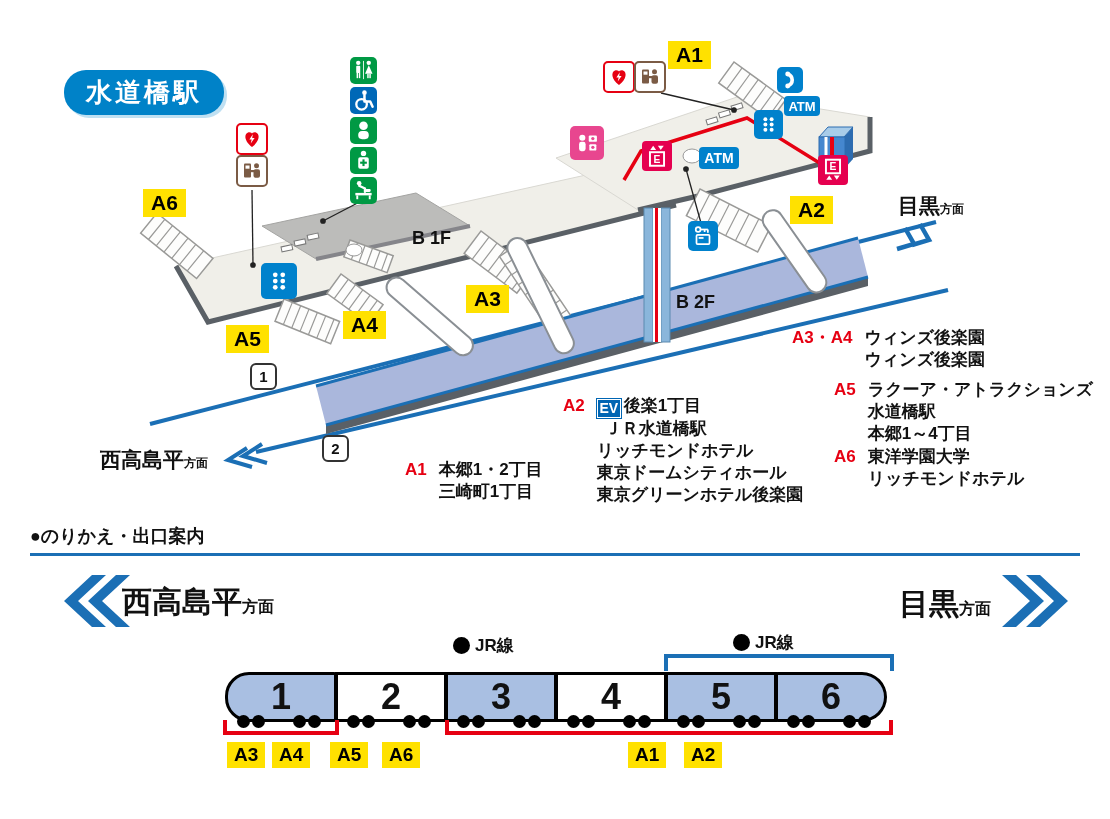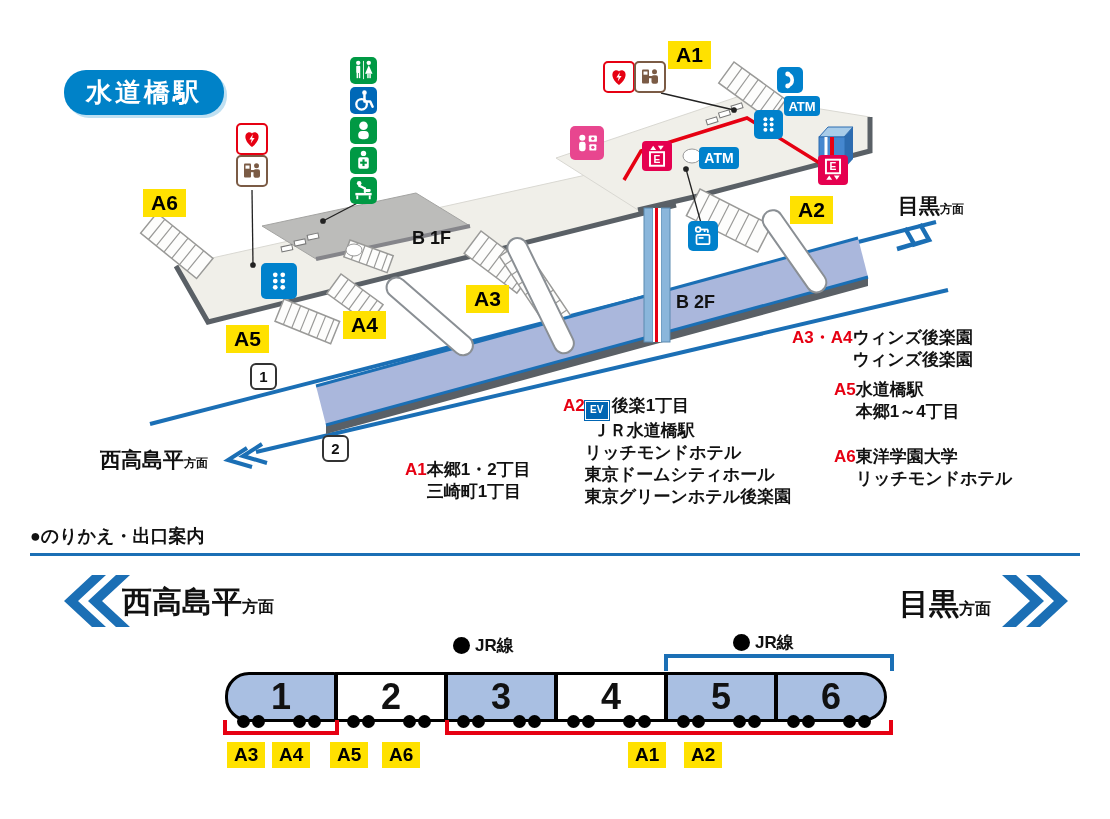--- a/index.html
+++ b/index.html
@@ -34,26 +34,26 @@
   .icn.blue{background:#0081cc;}
   .icn.wc{background:#0068b7;}
   .icn.pink{background:#e8468f;}
   .icn.aed{background:#fff;border:2px solid #e60012;}
   .icn.fare{background:#fff;border:2px solid #7b5b45;}
   .icn.elev{background:#e5004f;border-radius:4px;}
   .atmbadge{position:absolute;background:#0081cc;color:#fff;font-weight:bold;
             border-radius:4px;display:flex;align-items:center;justify-content:center;}
 
   
-  .exitlist{position:absolute;display:flex;gap:0;font-size:17px;line-height:22px;
+  .exitlist{position:absolute;display:flex;gap:12px;font-size:17px;line-height:22px;
             font-weight:bold;white-space:nowrap;justify-content:center;}
   .ecode{color:#e60012;font-weight:bold;}
   .elines > div{color:#111;}
   .evtag{display:inline-flex;align-items:center;justify-content:center;background:#0065b3;
-         color:#fff;font-size:10px;font-weight:bold;width:22px;height:17px;border:1px solid #fff;
+         color:#fff;font-size:14px;font-weight:bold;width:22px;height:17px;border:1px solid #fff;
          box-shadow:0 0 0 1px #0065b3;margin-right:3px;vertical-align:-2px;}
 
   
   .gh{position:absolute;left:30px;top:524px;font-size:18px;font-weight:bold;}
   .grule{position:absolute;left:30px;top:553px;width:1050px;height:3px;background:#1b6fb5;}
   .bigdir{position:absolute;font-weight:bold;font-size:30px;white-space:nowrap;}
   .bigdir .suf{font-size:16px;}
 
   
   .car{position:absolute;top:672px;width:106px;height:44px;border:3px solid #000;background:#fff;
@@ -382,20 +382,21 @@
   <div class="exitlist" style="left:792px;top:327px">
     <span class="ecode">A3・A4</span>
     <div class="elines">
       <div>ウィンズ後楽園</div>
       <div>ウィンズ後楽園</div>
     </div>
   </div>
   <div class="exitlist" style="left:834px;top:379px">
     <span class="ecode">A5</span>
     <div class="elines">
+      <div>ラクーア・アトラクションズ</div>
       <div>水道橋駅</div>
       <div>本郷1～4丁目</div>
     </div>
   </div>
   <div class="exitlist" style="left:834px;top:446px">
     <span class="ecode">A6</span>
     <div class="elines">
       <div>東洋学園大学</div>
       <div>リッチモンドホテル</div>
     </div>

